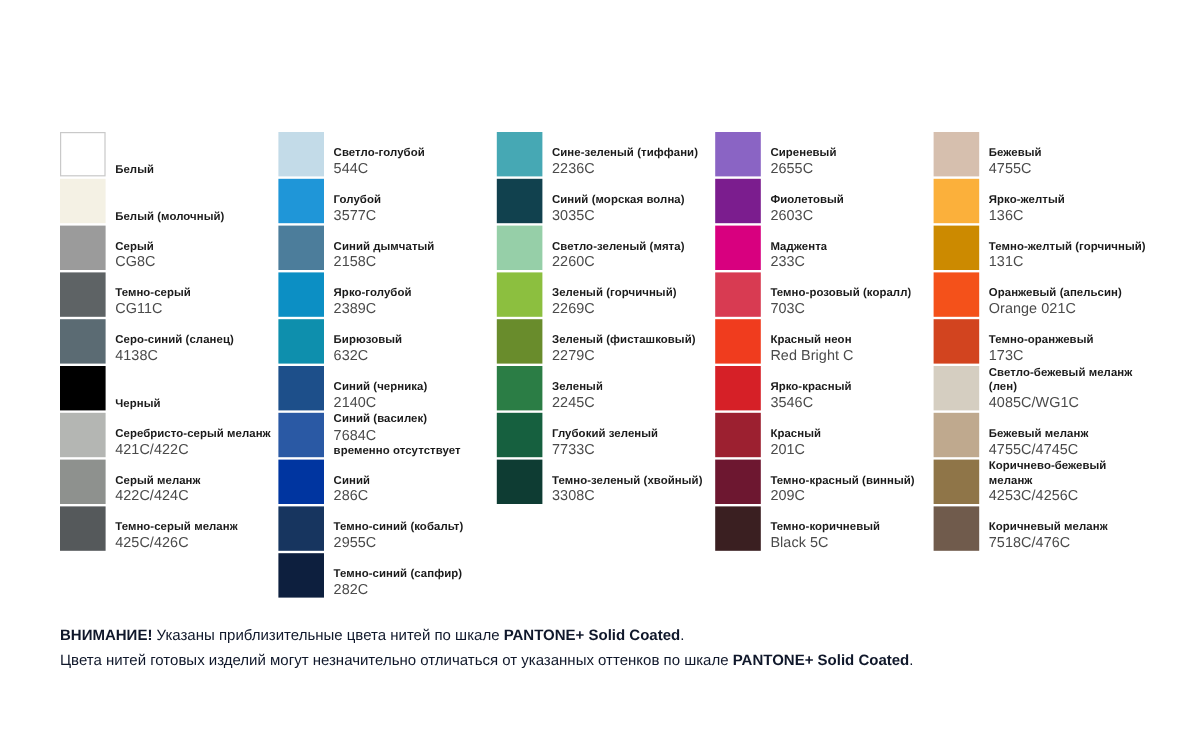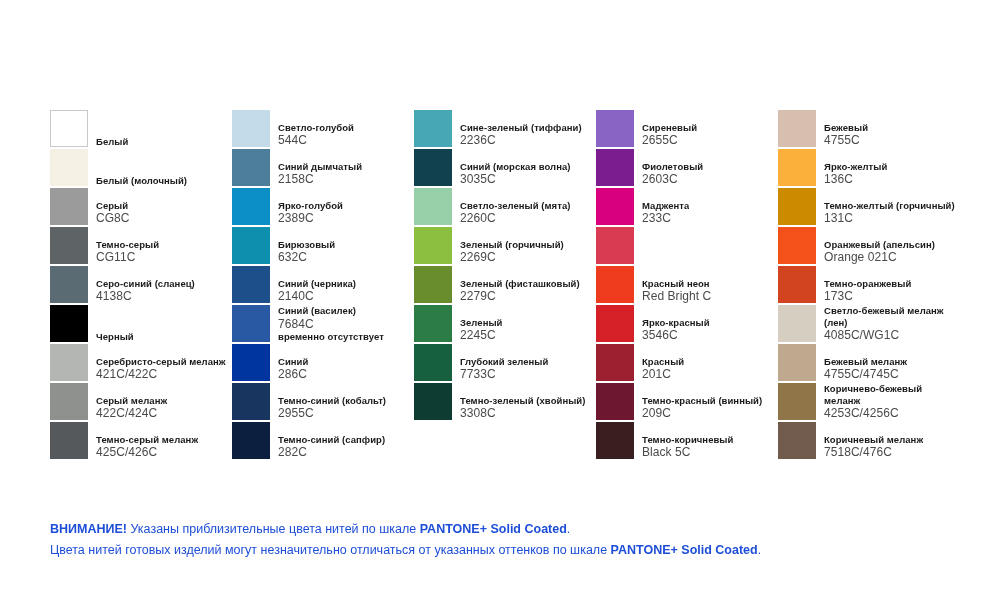--- a/index.html
+++ b/index.html
@@ -84,21 +84,21 @@
     letter-spacing: 0.05px;
   }
   .footer {
     position: absolute;
     left: 50px;
     top: 519px;
     width: 910px;
   }
   .footer-line {
     font-size: 12.5px;
-    color: #1d4ed8;
+    color: #0f172a;
     line-height: 1.65;
   }
   .footer-line b {
     font-weight: bold;
   }
 </style>
 </head>
 <body>
 
 <div class="page">
@@ -174,20 +174,27 @@
 
     <div class="column">
       <div class="swatch-row">
         <div class="chip" style="background:#c3dbe8"></div>
         <div class="chip-text">
           <span class="chip-name">Светло-голубой</span>
           <span class="chip-code">544C</span>
         </div>
       </div>
       <div class="swatch-row">
+        <div class="chip" style="background:#1f96d8"></div>
+        <div class="chip-text">
+          <span class="chip-name">Голубой</span>
+          <span class="chip-code">3577C</span>
+        </div>
+      </div>
+      <div class="swatch-row">
         <div class="chip" style="background:#4c7d9b"></div>
         <div class="chip-text">
           <span class="chip-name">Синий дымчатый</span>
           <span class="chip-code">2158C</span>
         </div>
       </div>
       <div class="swatch-row">
         <div class="chip" style="background:#0c8fc4"></div>
         <div class="chip-text">
           <span class="chip-name">Ярко-голубой</span>
@@ -315,20 +322,24 @@
       </div>
       <div class="swatch-row">
         <div class="chip" style="background:#d8007f"></div>
         <div class="chip-text">
           <span class="chip-name">Маджента</span>
           <span class="chip-code">233C</span>
         </div>
       </div>
       <div class="swatch-row">
         <div class="chip" style="background:#d83b52"></div>
+        <div class="chip-text">
+          <span class="chip-name">Темно-розовый (коралл)</span>
+          <span class="chip-code">703C</span>
+        </div>
       </div>
       <div class="swatch-row">
         <div class="chip" style="background:#f03c1e"></div>
         <div class="chip-text">
           <span class="chip-name">Красный неон</span>
           <span class="chip-code">Red Bright C</span>
         </div>
       </div>
       <div class="swatch-row">
         <div class="chip" style="background:#d62027"></div>

